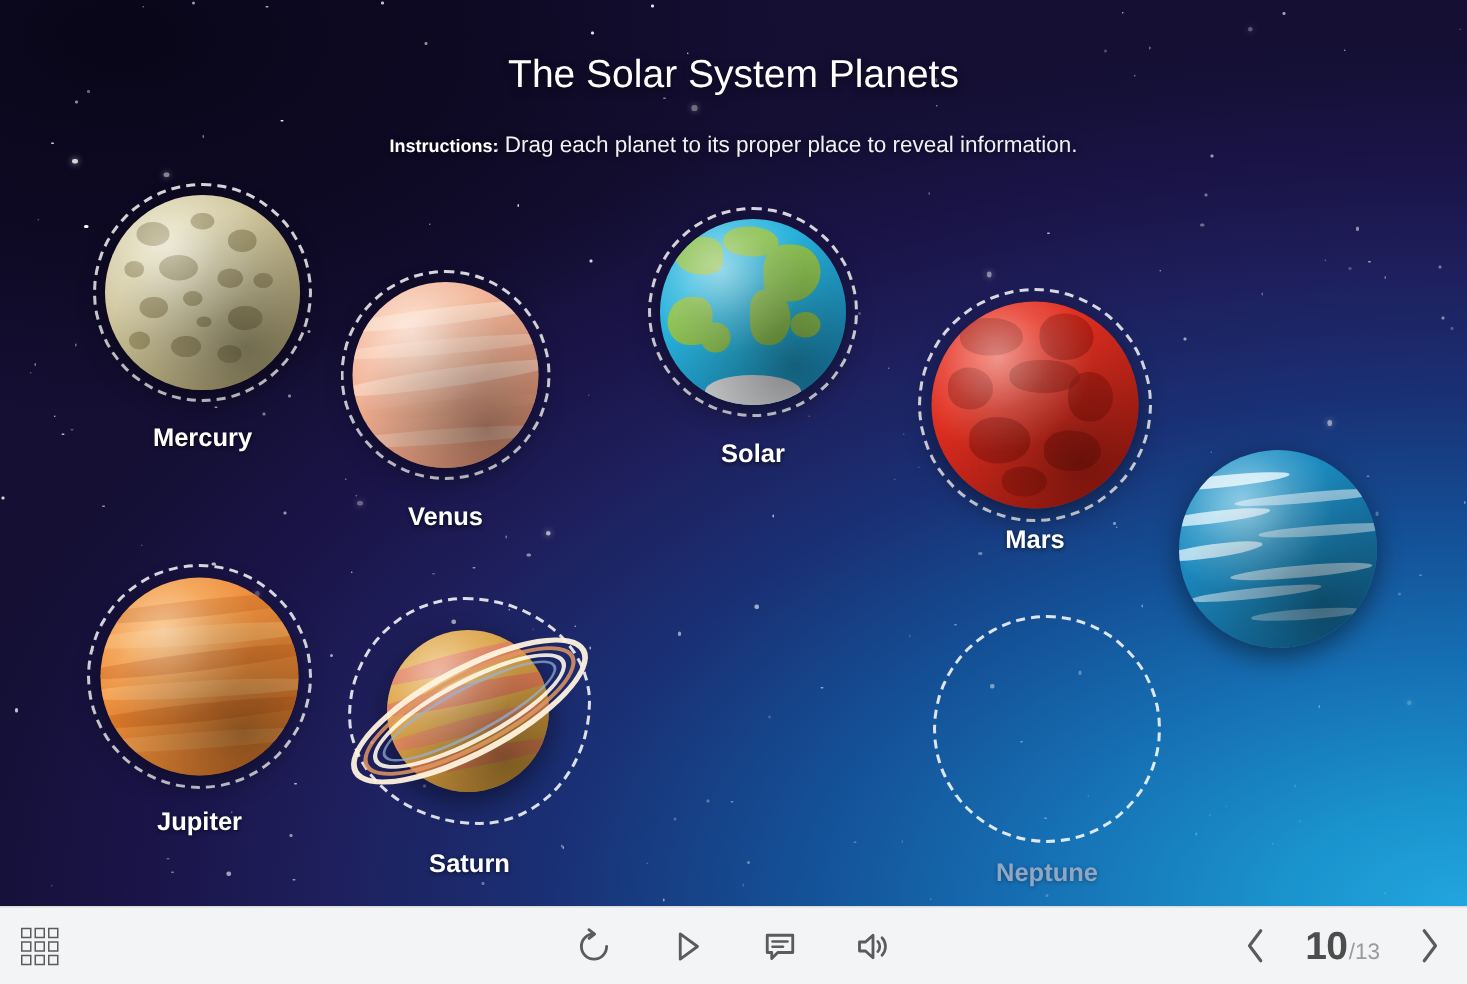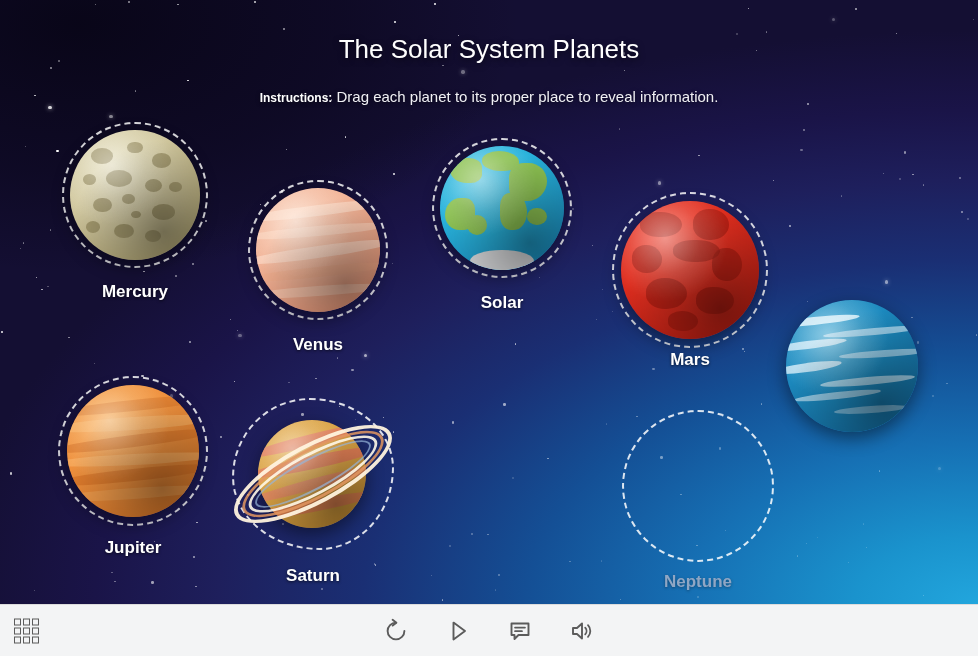--- a/index.html
+++ b/index.html
@@ -308,21 +308,21 @@
         <div class="crater" style="left:12%;top:70%;width:11%;height:9%;"></div>
         <div class="crater" style="left:34%;top:72%;width:15%;height:11%;"></div>
         <div class="crater" style="left:58%;top:77%;width:12%;height:9%;"></div>
         <div class="crater" style="left:76%;top:40%;width:10%;height:8%;"></div>
         <div class="crater" style="left:47%;top:62%;width:8%;height:6%;"></div>
         <div class="shade"></div>
       </div>
       <div class="label" style="top:160px;">Mercury</div>
     </div>
 
-    <div class="slot" style="left:248px;top:180px;width:140px;height:140px;text-decoration:underline;">
+    <div class="slot" style="left:227px;top:180px;width:140px;height:140px;text-decoration:underline;">
       <div class="dashring"></div>
       <div class="planet p-venus" style="left:8px;top:8px;width:124px;height:124px;">
         <div class="bands">
           <span style="left:-12%;top:14%;width:124%;height:9%;background:rgba(255,228,210,.55);border-radius:50%;transform:rotate(-7deg);"></span>
           <span style="left:-12%;top:31%;width:124%;height:8%;background:rgba(255,225,205,.45);border-radius:50%;transform:rotate(-5deg);"></span>
           <span style="left:-12%;top:47%;width:124%;height:10%;background:rgba(255,230,213,.50);border-radius:50%;transform:rotate(-8deg);"></span>
           <span style="left:-12%;top:64%;width:124%;height:8%;background:rgba(240,170,135,.40);border-radius:50%;transform:rotate(-6deg);"></span>
           <span style="left:-12%;top:79%;width:124%;height:8%;background:rgba(255,226,206,.40);border-radius:50%;transform:rotate(-4deg);"></span>
         </div>
         <div class="shade"></div>
@@ -465,14 +465,30 @@
       </button>
       <button class="nav-btn">
         <svg width="26" height="26" viewBox="0 0 26 26">
           <path d="M4 10 H8 L13 5.5 V20.5 L8 16 H4 Z" fill="none" stroke="#5b5b5b" stroke-width="1.9" stroke-linejoin="round"></path>
           <path d="M16.2 9.6 A5 5 0 0 1 16.2 16.4" fill="none" stroke="#5b5b5b" stroke-width="1.8" stroke-linecap="round"></path>
           <path d="M19 7.2 A8.4 8.4 0 0 1 19 18.8" fill="none" stroke="#5b5b5b" stroke-width="1.8" stroke-linecap="round"></path>
         </svg>
       </button>
     </div>
 
+    <div class="nav-right">
+      <button class="chev">
+        <svg width="22" height="28" viewBox="0 0 22 28">
+          <path d="M14.5 4 L7 14 L14.5 24" fill="none" stroke="#5b5b5b" stroke-width="2.1" stroke-linecap="round" stroke-linejoin="round"></path>
+        </svg>
+      </button>
+      <div class="pg">
+        <span class="pg-cur">10</span>
+        <span class="pg-tot">/13</span>
+      </div>
+      <button class="chev">
+        <svg width="22" height="28" viewBox="0 0 22 28">
+          <path d="M7.5 4 L15 14 L7.5 24" fill="none" stroke="#5b5b5b" stroke-width="2.1" stroke-linecap="round" stroke-linejoin="round"></path>
+        </svg>
+      </button>
+    </div>
   </div>
 </div>
 
 </body></html>

